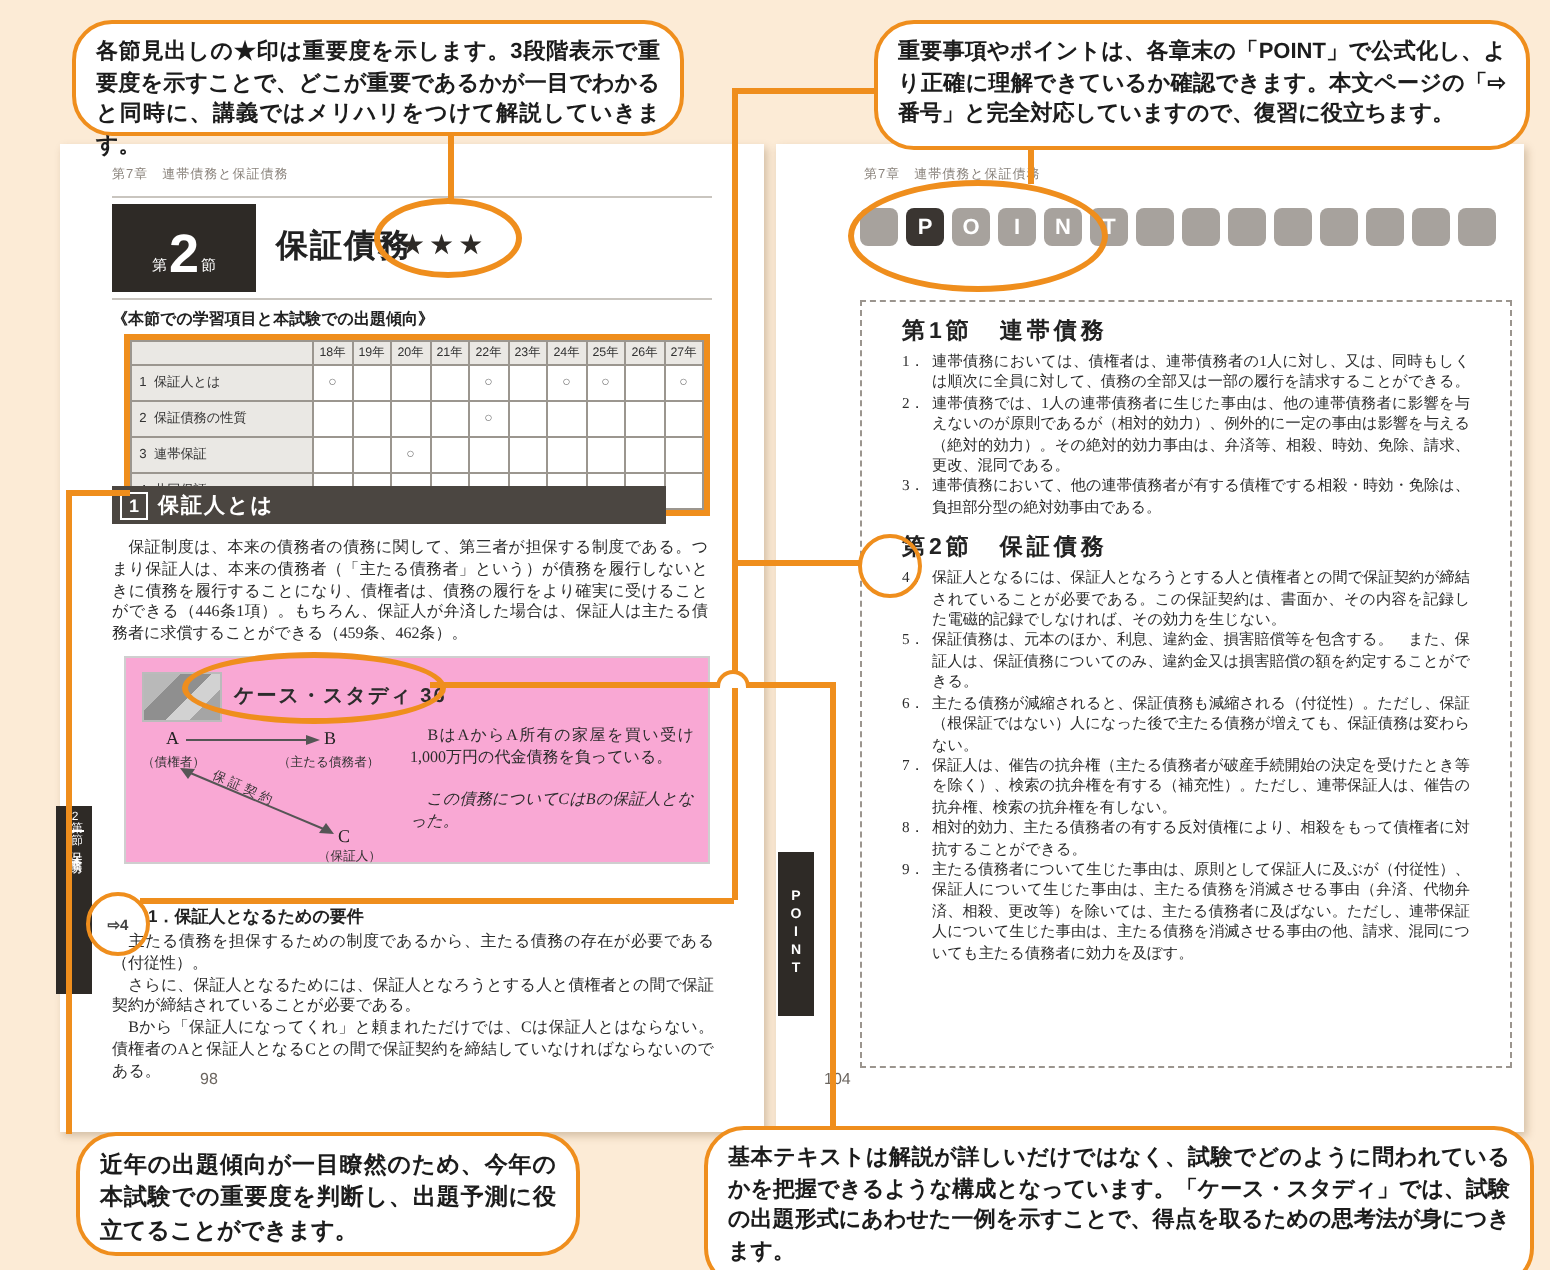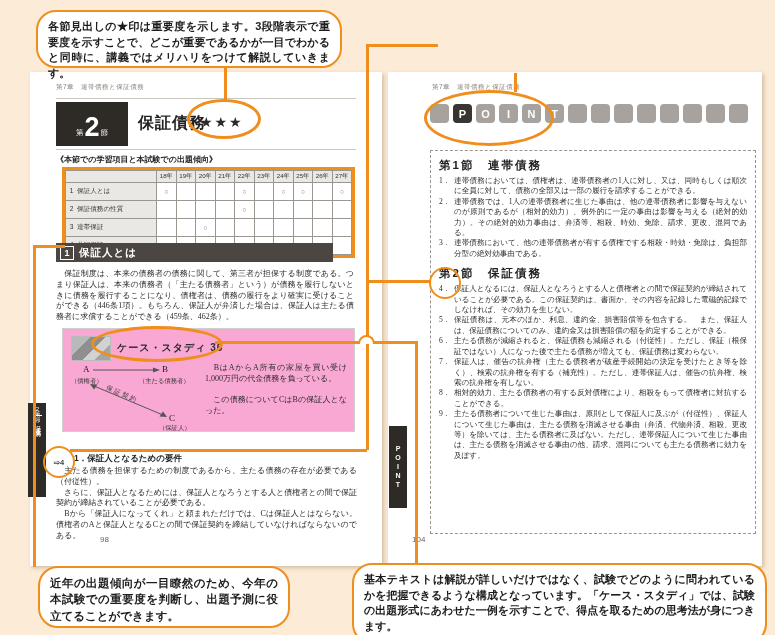--- a/index.html
+++ b/index.html
@@ -44,21 +44,21 @@
   .vtab .seg1{font-size:6px;writing-mode:vertical-rl;text-orientation:upright;padding:3px 0;border-bottom:1px solid #fff;}
   .vtab .seg2{font-size:7.5px;writing-mode:vertical-rl;text-orientation:upright;padding:4px 0;letter-spacing:1px;}
   .vtab.single{justify-content:center;}
   .vtab .seg3{font-size:7px;font-weight:bold;writing-mode:vertical-rl;text-orientation:upright;letter-spacing:2px;}
   .pageno{font-size:8px;color:#6b655f;}
   
   .sqrow{display:flex;gap:4px;}
   .sq{width:19px;height:19px;border-radius:4px;background:#a7a29d;color:#fff;font-size:11px;font-weight:bold;display:flex;align-items:center;justify-content:center;}
   .sq.dark{background:#3a3531;}
   
-  .pointbox{border:1px dashed #9b958e;padding:5px 8px;box-sizing:border-box;overflow:hidden;}
+  .pointbox{border:1px dashed #9b958e;padding:5px 20px;box-sizing:border-box;overflow:hidden;}
   .psec-title{font-size:11.5px;font-weight:bold;color:#222;margin:2px 0 3px 0;letter-spacing:2px;}
   .pitem{display:flex;font-family:"Liberation Serif",serif;font-size:7.6px;line-height:10.4px;color:#2c2c2c;}
   .pitem .no{width:15px;flex:none;}
   .pitem .txt{flex:1;text-align:justify;}
   
   .callout{position:absolute;background:#fff;border:2.5px solid #ef8e1d;border-radius:20px;padding:7px 10px;box-sizing:border-box;font-size:11px;font-weight:bold;color:#1c1c1c;line-height:1.42;z-index:7;text-align:justify;}
   
   .hline{position:absolute;height:2.5px;background:#ef8e1d;z-index:5;}
   .vline{position:absolute;width:2.5px;background:#ef8e1d;z-index:5;}
   .hop{position:absolute;width:17px;height:9px;border:2.5px solid #ef8e1d;border-bottom:none;border-radius:9px 9px 0 0;background:#fff;box-sizing:border-box;z-index:6;}
@@ -173,21 +173,21 @@
         <polygon points="104,88 96.5,87.5 100,82.5" fill="#555"></polygon>
       </svg>
       <div class="abs dgm-node" style="left:20px;top:35px;">A</div>
       <div class="abs dgm-node" style="left:99px;top:35px;">B</div>
       <div class="abs dgm-sub" style="left:8px;top:48px;">（債権者）</div>
       <div class="abs dgm-sub" style="left:76px;top:48px;">（主たる債務者）</div>
       <div class="abs dgm-edge" style="left:42px;top:61px;">保証契約</div>
       <div class="abs dgm-node" style="left:106px;top:84px;">C</div>
       <div class="abs dgm-sub" style="left:96px;top:95px;">（保証人）</div>
       <div class="abs bodytext" style="left:142px;top:34px;width:142px;">　BはAからA所有の家屋を買い受け1,000万円の代金債務を負っている。</div>
-      <div class="abs bodytext" style="left:142px;top:66px;width:142px;">　この債務についてCはBの保証人となった。</div>
+      <div class="abs bodytext" style="left:142px;top:66px;width:142px;font-style:italic;">　この債務についてCはBの保証人となった。</div>
     </div>
     <div class="abs ref-head" style="left:44px;top:381px;">1．保証人となるための要件</div>
     <div class="abs" style="left:26px;top:394px;width:301px;" id="ref4-paras">
         <div class="bodytext" style="width: 301px;">　主たる債務を担保するための制度であるから、主たる債務の存在が必要である（付従性）。</div>
         <div class="bodytext" style="width: 301px;">　さらに、保証人となるためには、保証人となろうとする人と債権者との間で保証契約が締結されていることが必要である。</div>
         <div class="bodytext" style="width: 301px;">　Bから「保証人になってくれ」と頼まれただけでは、Cは保証人とはならない。債権者のAと保証人となるCとの間で保証契約を締結していなければならないのである。</div>
       </div>
     <div class="abs pageno" style="left:70px;top:463px;">98</div>
   </div>
 
@@ -275,16 +275,17 @@
 
   <div class="oellipse" style="left:187px;top:99px;width:68px;height:34px;"></div>
   <div class="oellipse" style="left:424px;top:90px;width:124px;height:50px;"></div>
   <div class="oellipse" style="left:91px;top:326px;width:126px;height:30px;"></div>
   <div class="ocircle" style="left:429px;top:267px;width:28px;height:28px;"></div>
   <div class="ocircle" style="left:43px;top:446px;width:28px;height:28px;">
     <span class="refmark">⇨4</span>
   </div>
 
   <div class="callout" style="left:36px;top:10px;width:306px;height:58px;">各節見出しの★印は重要度を示します。3段階表示で重要度を示すことで、どこが重要であるかが一目でわかると同時に、講義ではメリハリをつけて解説していきます。</div>
+  <div class="callout" style="left:437px;top:10px;width:328px;height:65px;">重要事項やポイントは、各章末の「POINT」で公式化し、より正確に理解できているか確認できます。本文ページの「⇨番号」と完全対応していますので、復習に役立ちます。</div>
   <div class="callout" style="left:38px;top:566px;width:252px;height:62px;font-size:11.5px;">近年の出題傾向が一目瞭然のため、今年の本試験での重要度を判断し、出題予測に役立てることができます。</div>
   <div class="callout" style="left:352px;top:563px;width:415px;height:81px;">基本テキストは解説が詳しいだけではなく、試験でどのように問われているかを把握できるような構成となっています。「ケース・スタディ」では、試験の出題形式にあわせた一例を示すことで、得点を取るための思考法が身につきます。</div>
 
 </div>
 
 </body></html>

